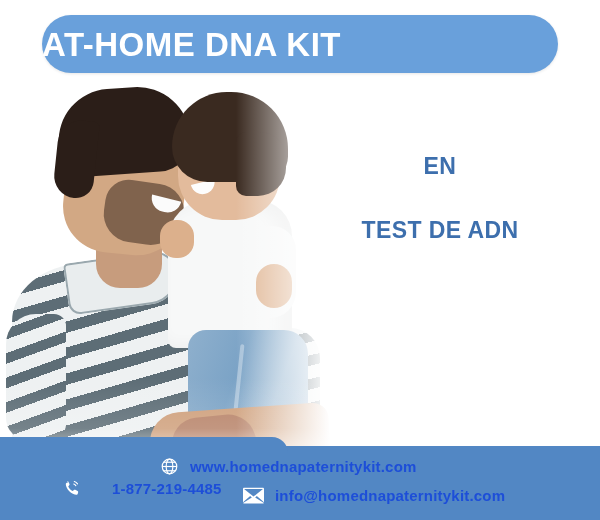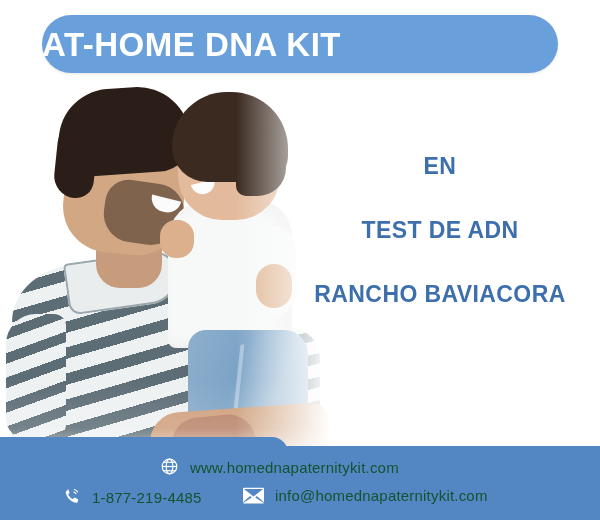--- a/index.html
+++ b/index.html
@@ -291,30 +291,32 @@
     background: #5287c4;
   }
   #footer-rows {
     position: absolute;
     left: 0; top: 0;
     width: 600px; height: 83px;
   }
   .footer-row {
     position: absolute;
     display: flex;
-    align-items: flex-end;
-    color: #14532d;
+    align-items: center;
+    color: #1d4ed8;
+    font-weight: bold;
   }
   #footer-row-web {
     left: 160px;
     top: 20px;
   }
   #footer-row-phone {
     left: 62px;
-    top: 50px;
+    top: 42px;
+    gap: 20px;
   }
   #footer-row-email {
     left: 243px;
     top: 50px;
   }
   .footer-text {
     font-size: 15px;
     letter-spacing: 0.2px;
     white-space: nowrap;
   }
@@ -366,21 +368,20 @@
     <div class="ph" id="man-arm-support"></div>
     <div class="ph" id="man-hand"></div>
 
     <div class="ph" id="photo-fade-r"></div>
     <div class="ph" id="photo-fade-b"></div>
   </div>
 
   <div id="headline">
     <div class="headline-line" id="headline-line-2">EN</div>
     <div class="headline-line" id="headline-line-1">TEST DE ADN</div>
-    <div class="headline-line" id="headline-line-3">RANCHO BAVIACORA</div>
   </div>
 
   <div id="footer">
     <div id="footer-band-right"></div>
     <div id="footer-band-left"></div>
 
     <div id="footer-rows">
 
       <div class="footer-row" id="footer-row-web">
         <span class="footer-icon">

